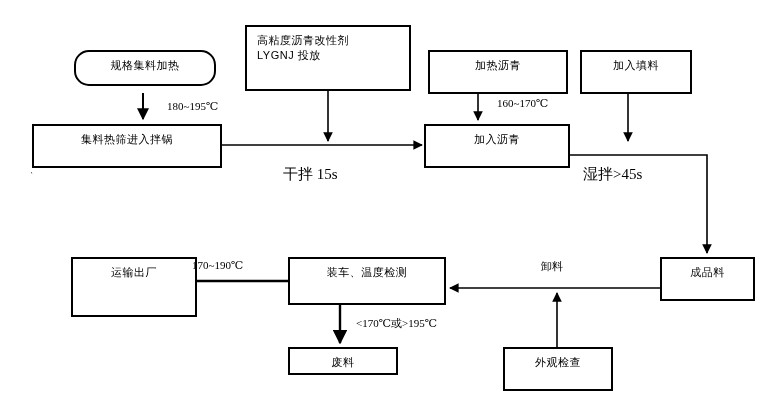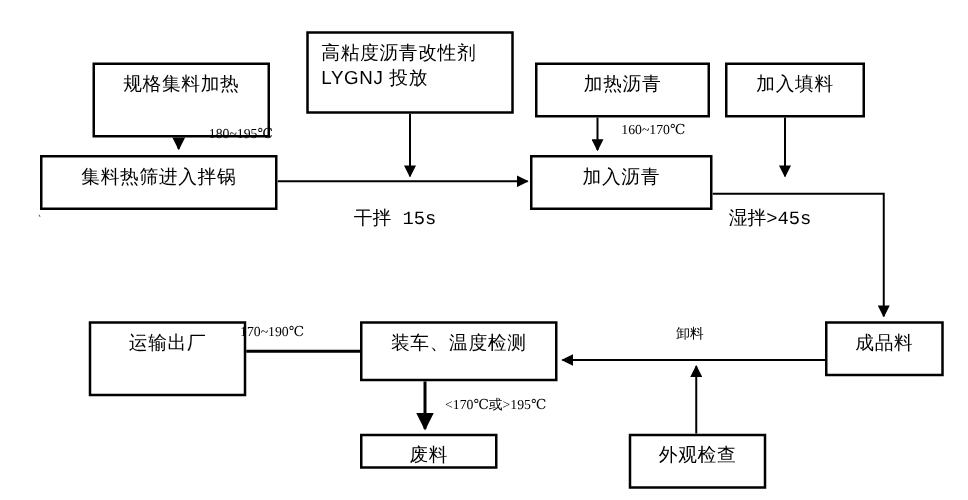--- a/index.html
+++ b/index.html
@@ -17,21 +17,21 @@
   }
   .node {
     position: absolute;
     box-sizing: border-box;
     border: 2px solid #000000;
     background: #ffffff;
     display: flex;
     align-items: flex-start;
     justify-content: center;
     color: #000000;
-    font-size: 15px;
+    font-size: 11px;
     line-height: 1.22;
     letter-spacing: 0.5px;
     white-space: pre-line;
     text-align: center;
     padding-top: 7px;
     z-index: 3;
   }
   .node.two-line {
     align-items: flex-start;
     text-align: left;
@@ -43,21 +43,21 @@
   .edge-label {
     position: absolute;
     color: #000000;
     font-family: "Liberation Serif", "DejaVu Serif", serif;
     font-size: 11px;
     white-space: nowrap;
     z-index: 4;
     background: transparent;
   }
   .edge-label.cjk-big {
-    font-family: Liberation Mono, monospace;
+    font-family: Liberation Serif, serif;
     font-size: 15px;
   }
   .edge-label.cjk-small {
     font-family: "Liberation Sans", "DejaVu Sans", sans-serif;
     font-size: 11px;
   }
   svg.wires {
     position: absolute;
     left: 0;
     top: 0;
@@ -99,21 +99,21 @@
 
     <line x1="660" y1="288" x2="450" y2="288" stroke="#000" stroke-width="1.6" marker-end="url(#ah)"></line>
 
     <line x1="557" y1="347" x2="557" y2="293" stroke="#000" stroke-width="1.6" marker-end="url(#ah)"></line>
 
     <line x1="288" y1="281" x2="171" y2="281" stroke="#000" stroke-width="2.4" marker-end="url(#ah)"></line>
 
     <line x1="340" y1="305" x2="340" y2="343" stroke="#000" stroke-width="2.4" marker-end="url(#ah)"></line>
   </svg>
 
-  <div class="node" style="left:74px; top:50px; width:142px; height:60px;">
+  <div class="node" style="left:74px; top:50px; width:142px; height:36px;border-radius:15px;">
     <span>规格集料加热</span>
   </div>
 
   <div class="node two-line" style="left:245px; top:25px; width:166px; height:66px;">
     <span>高粘度沥青改性剂
 LYGNJ 投放</span>
   </div>
 
   <div class="node" style="left:428px; top:50px; width:140px; height:44px;">
     <span>加热沥青</span>

